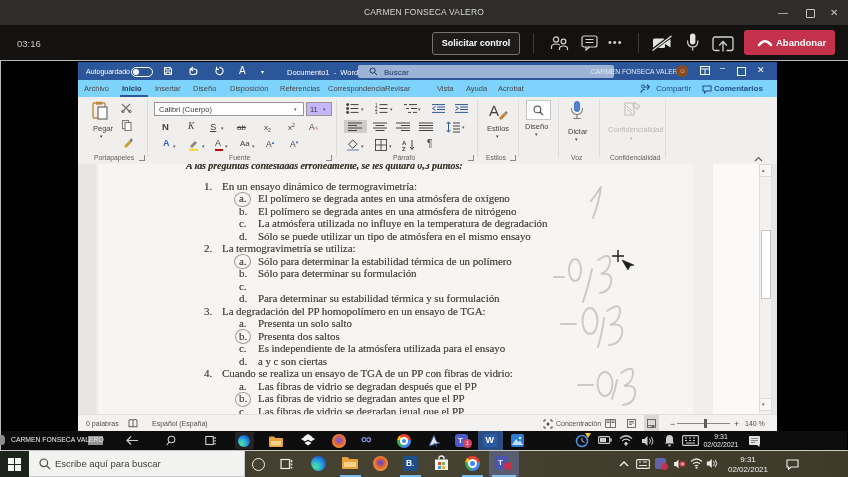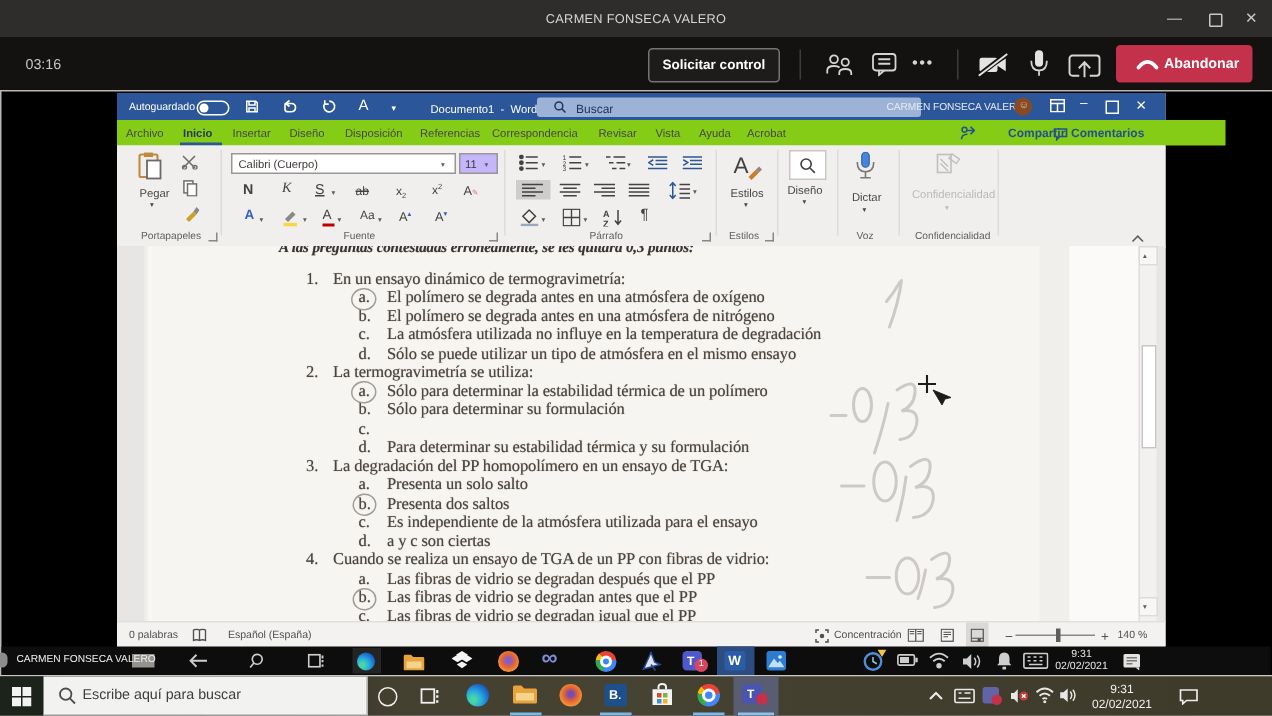--- a/index.html
+++ b/index.html
@@ -15,21 +15,21 @@
      border-radius:3px;background:#1d1c1b;color:#fff;font-size:9px;font-weight:bold;
      text-align:center;line-height:21px;}
   #abandonar{left:744px;top:30px;width:91px;height:25px;background:#c4314b;border-radius:3px;color:#fff;
      font-size:10px;font-weight:bold;}
   .tdiv{width:1px;height:20px;background:#3e3c3a;top:33px;}
   
   #sborder{left:0;top:60px;width:847px;height:390px;border:1px solid #b9b7b5;background:#000;}
   
   #word{left:78px;top:62px;width:699px;height:369px;background:#f1efed;}
   #w-title{left:0;top:0;width:699px;height:18px;background:#2b579a;color:#fff;}
-  #w-tabs{left:0;top:18px;width:699px;height:17px;background:#84cc16;padding-left:40px;}
+  #w-tabs{left:0;top:18px;width:699px;height:17px;background:#7dd3fc;}
   .tab{top:4px;color:#484644;font-size:7.5px;}
   #w-ribbon{left:0;top:35px;width:699px;height:67px;background:#f1efed;border-bottom:1px solid #d5d3d1;}
   .rlab{color:#605e5c;font-size:6.8px;}
   #w-doc{left:0;top:102px;width:699px;height:250px;background:#e8e6e4;overflow:hidden;}
   #w-status{left:0;top:352px;width:699px;height:17px;background:#f3f2f1;border-top:1px solid #e1dfdd;color:#514f4d;font-size:7px;}
   
   #page{left:18px;top:0;width:663px;height:250px;background:#f7f5f2;}
   .doc{font-family:"Liberation Serif", serif;color:#4c4641;font-size:11px;white-space:pre;letter-spacing:-0.08px;text-shadow:0 0 0.6px rgba(100,90,80,0.75);}
   
   #ptask{left:1px;top:431px;width:846px;height:19px;background:#0d0d0d;}
@@ -130,29 +130,29 @@
   </div>
   <div class="abs" id="w-tabs">
     <div class="abs tab" style="left:6px;">Archivo</div>
     <div class="abs tab" style="left:44px;color:#2b3a52;font-weight:bold;">Inicio</div>
     <div class="abs" style="left:42px;top:14.5px;width:28px;height:2.5px;background:#2b579a;"></div>
     <div class="abs tab" style="left:77px;">Insertar</div>
     <div class="abs tab" style="left:115px;">Diseño</div>
     <div class="abs tab" style="left:152px;">Disposición</div>
     <div class="abs tab" style="left:202px;">Referencias</div>
     <div class="abs tab" style="left:250px;">Correspondencia</div>
-    <div class="abs tab" style="left:321px;">Revisar</div>
+    <div class="abs tab" style="left:307px;">Revisar</div>
     <div class="abs tab" style="left:359px;">Vista</div>
     <div class="abs tab" style="left:388px;">Ayuda</div>
     <div class="abs tab" style="left:420px;">Acrobat</div>
     <svg class="abs" style="left:562px;top:4px;" width="10" height="9" viewBox="0 0 10 9">
         <path d="M1 8 Q1 4.5 5 4.5 M7 4.5 L9.5 2 L7 -0.5 M4 2 L9 2" fill="none" stroke="#24508e" stroke-width="1.1" transform="translate(0,1)"></path>
         <circle cx="3" cy="2.5" r="1.6" fill="none" stroke="#24508e" stroke-width="1"></circle>
       </svg>
-    <div class="abs" style="left:594px;top:4px;color:#24508e;font-size:8px;font-weight:bold;">Compartir</div>
+    <div class="abs" style="left:578px;top:4px;color:#24508e;font-size:8px;font-weight:normal;">Compartir</div>
     <svg class="abs" style="left:624px;top:4.5px;" width="10" height="9" viewBox="0 0 10 9">
         <path d="M1 1 H9 V6 H4.5 L2.5 8 V6 H1z" fill="none" stroke="#24508e" stroke-width="1.1"></path>
       </svg>
     <div class="abs" style="left:636px;top:4px;color:#24508e;font-size:8px;font-weight:bold;">Comentarios</div>
   </div>
   <div class="abs" id="w-ribbon">
 
     <svg class="abs" style="left:14px;top:4px;" width="18" height="21" viewBox="0 0 18 21">
       <rect x="1" y="2" width="12" height="15" rx="1" fill="none" stroke="#c08a3e" stroke-width="1.4"></rect>
       <rect x="4" y="0.7" width="6" height="3" fill="#c08a3e"></rect>

